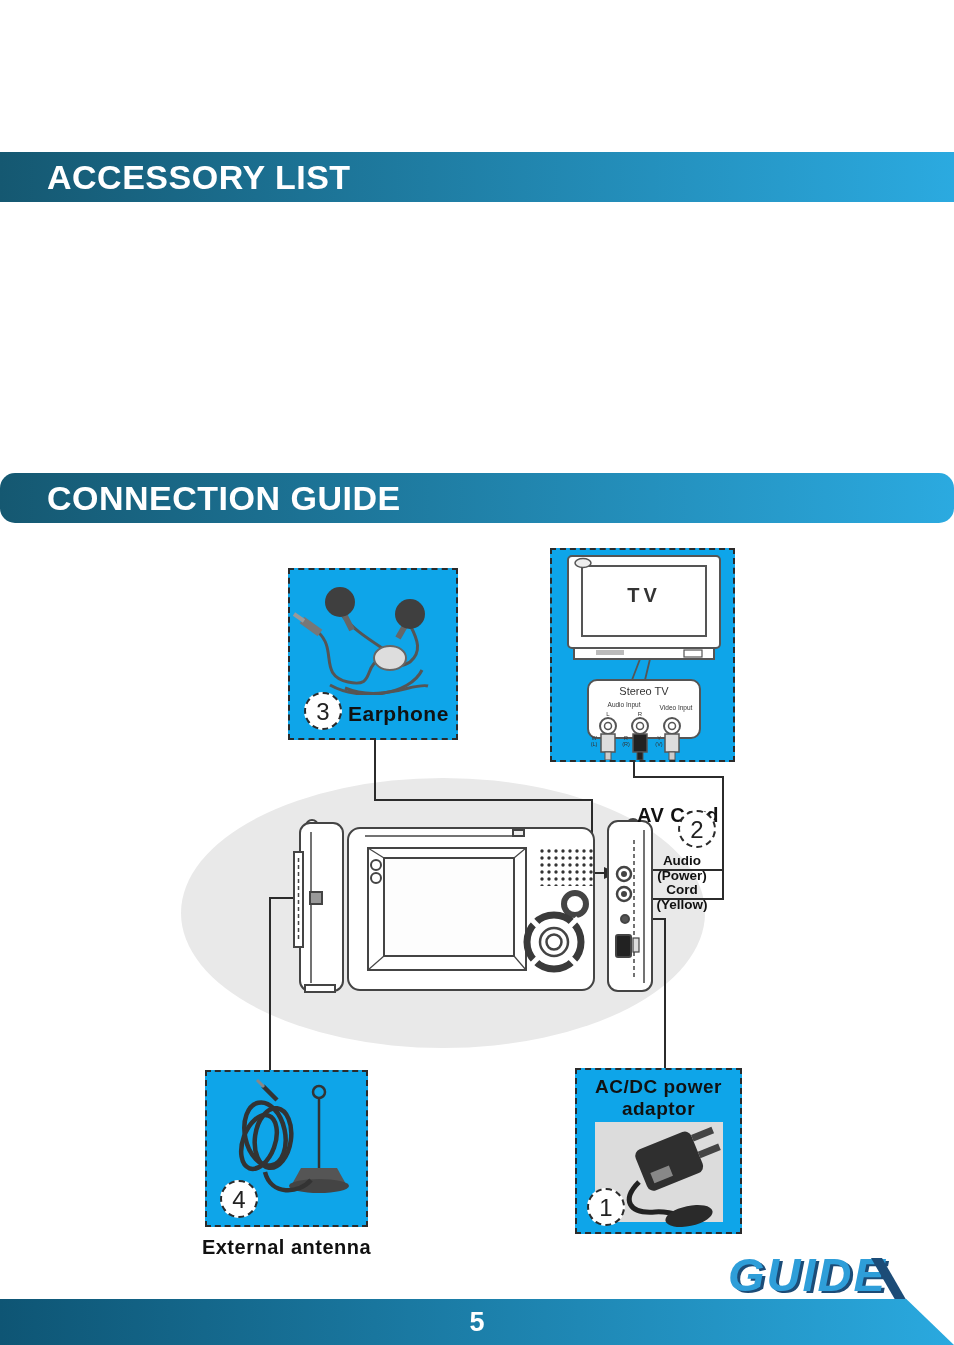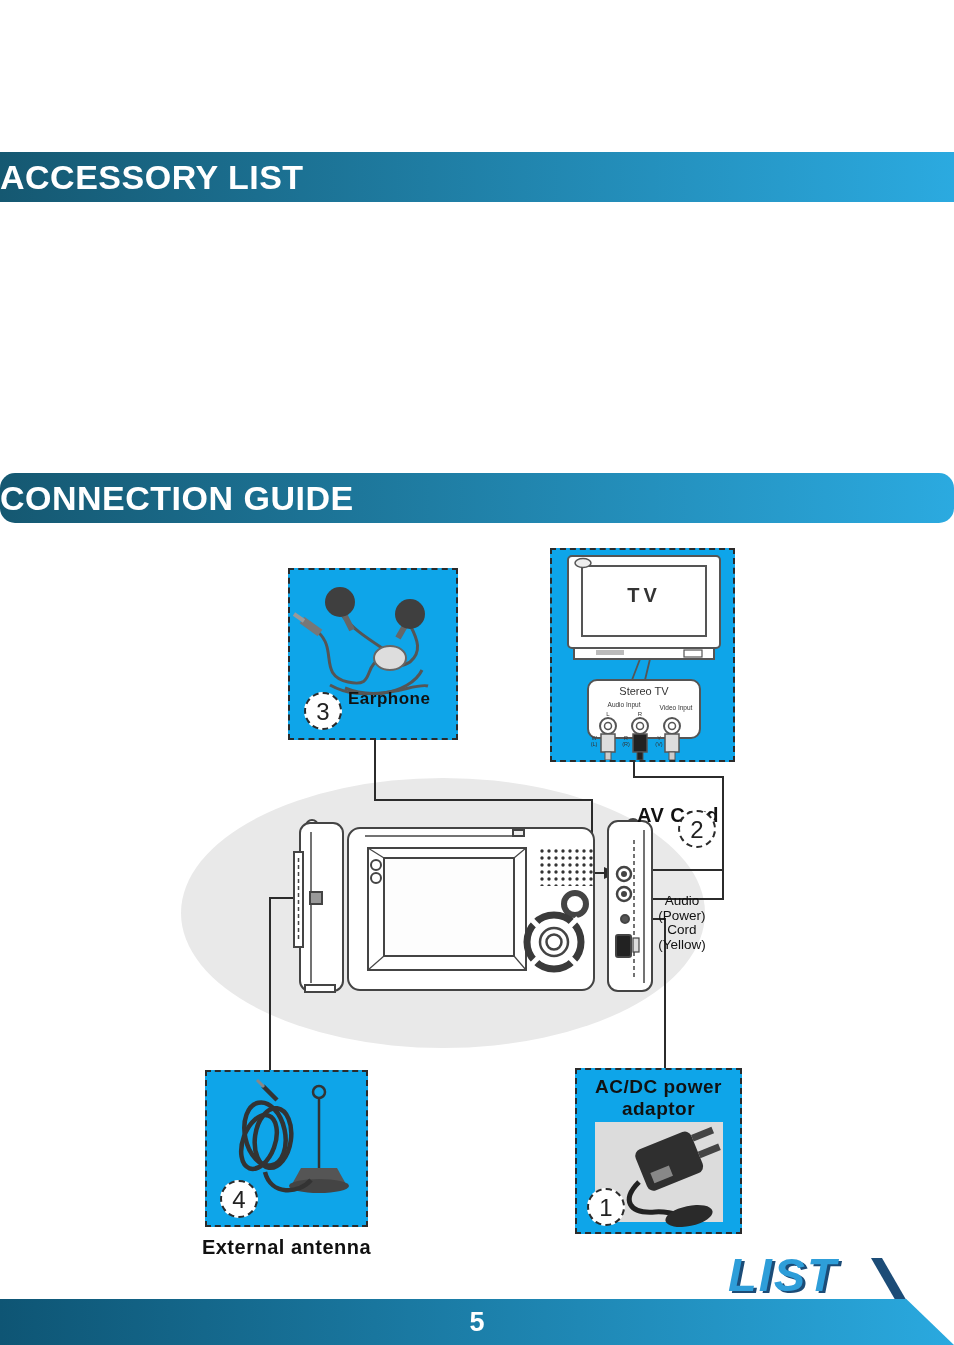--- a/index.html
+++ b/index.html
@@ -1,34 +1,34 @@
 <!DOCTYPE html>
 <html><head>
 <meta charset="utf-8">
 <style>
   html,body{margin:0;padding:0;background:#fff;}
   #page{position:relative;width:954px;height:1345px;background:#fff;overflow:hidden;
         font-family:"Liberation Sans",sans-serif;color:#2a2a2a;}
   .hdr-bar{position:absolute;left:0;width:954px;height:50px;
            background:linear-gradient(90deg,#155871 0%,#2BAAE0 100%);
            color:#fff;font-weight:bold;font-size:34px;line-height:50px;
-           box-sizing:border-box;letter-spacing:.5px;}
+           padding-left:47px;box-sizing:border-box;letter-spacing:.5px;}
   #acc-bar{top:152px;}
   #conn-bar{top:473px;border-radius:15px;}
   #acc-list{position:absolute;left:46px;top:226px;font-size:24px;line-height:31px;
             font-weight:300;color:#2d2d2d;}
   #diagram{position:absolute;left:0;top:540px;width:954px;height:720px;}
   #diagram svg.layer{position:absolute;left:0;top:0;}
   .dashbox{position:absolute;border:2px dashed #2b2b2b;background:#0ea5e9;box-sizing:border-box;}
   .numcircle{position:absolute;width:38px;height:38px;border:2px dashed #2b2b2b;border-radius:50%;
              background:#fff;font-size:24px;font-weight:300;color:#222;text-align:center;
              line-height:36px;box-sizing:border-box;}
   .dlabel{position:absolute;font-weight:bold;color:#111;letter-spacing:.5px;}
-  .avlbl{position:absolute;left:650px;top:314px;font-weight:normal;font-size:13.5px;
-         line-height:14.5px;color:#111;text-align:center;width:64px;margin-top:40px;}
+  .avlbl{position:absolute;left:650px;top:314px;font-weight:bold;font-size:13.5px;
+         line-height:14.5px;color:#111;text-align:center;width:64px;}
   #logo{position:absolute;left:728px;top:1247px;font-size:47px;font-weight:bold;
         font-style:italic;color:#2E9ED9;text-shadow:3px 2px 0 #1C4C77;letter-spacing:2px;}
   #logo-tail{position:absolute;left:886px;top:1258px;width:11px;height:52px;
              background:#1C4C77;transform:skewX(30deg);}
   #footer-bar{position:absolute;left:0;top:1299px;width:954px;height:46px;
               background:linear-gradient(90deg,#0E5574 0%,#2AA9DF 100%);
               clip-path:polygon(0 0,95% 0,100% 100%,0 100%);}
   #page-num{position:absolute;width:100%;top:8px;text-align:center;color:#fff;
             font-weight:bold;font-size:27px;}
   svg text{font-family:"Liberation Sans",sans-serif;fill:#333;}
@@ -125,21 +125,21 @@
         </g>
         <line x1="12" y1="50" x2="30" y2="63" stroke="#777" stroke-width="8"></line>
         <line x1="4" y1="44" x2="14" y2="51" stroke="#999" stroke-width="4"></line>
         <ellipse cx="100" cy="88" rx="16" ry="12" fill="#ddd" stroke="#666" stroke-width="2"></ellipse>
         <line x1="54" y1="44" x2="62" y2="60" stroke="#666" stroke-width="6"></line>
         <line x1="116" y1="54" x2="108" y2="68" stroke="#666" stroke-width="6"></line>
         <circle cx="50" cy="32" r="15" fill="#3f3f3f"></circle>
         <circle cx="120" cy="44" r="15" fill="#3f3f3f"></circle>
       </svg>
       <div class="numcircle" style="left:14px;top:122px;">3</div>
-      <div class="dlabel" style="left:58px;top:119px;font-size:17px;">Earphone</div>
+      <div class="dlabel" style="left:58px;top:132px;font-size:21px;">Earphone</div>
     </div>
 
     <div class="dashbox" style="left:550px;top:8px;width:185px;height:214px;">
       <svg width="181" height="210" viewBox="0 0 181 210">
         <g stroke="#555" stroke-width="2" fill="#fff">
           <rect x="16" y="6" width="152" height="92" rx="4"></rect>
           <rect x="30" y="16" width="124" height="70"></rect>
           <ellipse cx="31" cy="13" rx="8" ry="4.5" fill="#eee" stroke-width="1.5"></ellipse>
           <rect x="22" y="98" width="140" height="11"></rect>
           <rect x="132" y="100" width="18" height="7" stroke-width="1.2"></rect>
@@ -221,20 +221,20 @@
           <rect x="122" y="24" width="22" height="7" fill="#444"></rect>
           <rect x="122" y="42" width="22" height="7" fill="#444"></rect>
         </g>
         <path d="M62,62 C 44,80 52,94 78,92 S 112,106 130,94" fill="none" stroke="#222" stroke-width="5"></path>
         <ellipse cx="112" cy="96" rx="24" ry="10" transform="rotate(-12 112 96)" fill="#2a2a2a"></ellipse>
       </svg>
       <div class="numcircle" style="left:10px;top:118px;">1</div>
     </div>
   </div>
 
-  <div id="logo">LIST</div>
+  <div id="logo">GUIDE</div>
   <div id="logo-tail"></div>
 
   <div id="footer-bar">
     <div id="page-num">5</div>
   </div>
 
 </div>
 
 </body></html>

